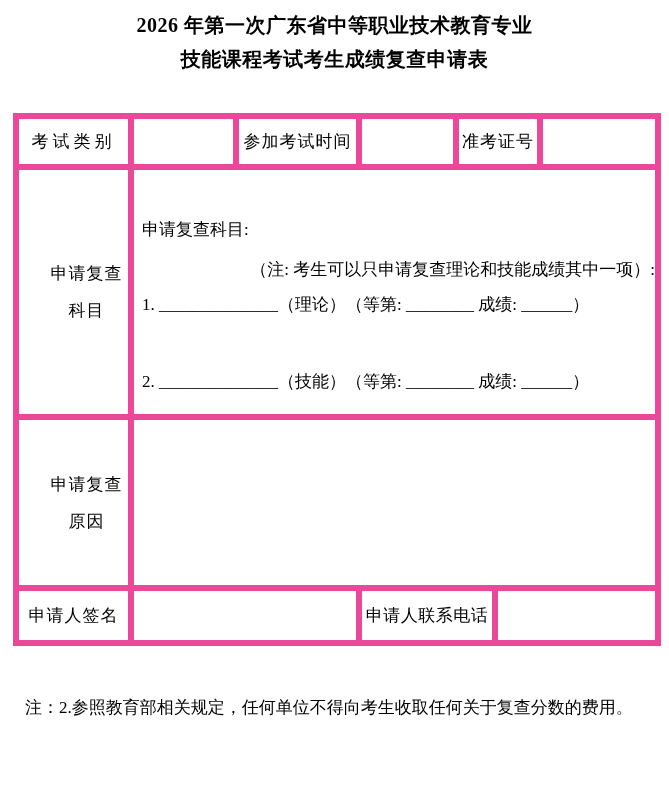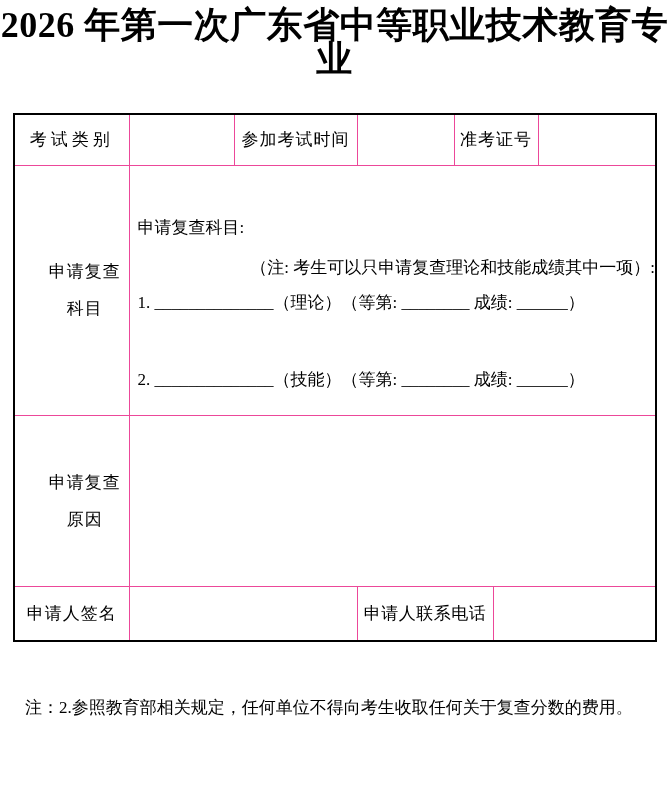--- a/index.html
+++ b/index.html
@@ -3,30 +3,30 @@
 <meta charset="utf-8">
 <style>
   html,body{margin:0;padding:0;}
   body{
     width:669px;height:785px;position:relative;background:#ffffff;color:#000;
     font-family:"Liberation Serif","DejaVu Serif",serif;
     -webkit-font-smoothing:antialiased;
   }
   .title{
     position:absolute;top:8px;left:0;width:669px;
-    text-align:center;font-weight:bold;font-size:36px;line-height:34px;
+    text-align:center;font-weight:bold;font-size:20px;line-height:34px;
     letter-spacing:0.5px;
   }
   table.form{
     position:absolute;left:13px;top:113px;width:642px;
     border-collapse:collapse;table-layout:fixed;
     border:2px solid #000;
   }
   table.form td{
-    border:1px solid #ec4899;padding:0;vertical-align:middle;
+    border:6px solid #ec4899;padding:0;vertical-align:middle;
     font-size:17px;overflow:hidden;
   }
   tr.r1,tr.r2{height:51px;}
   tr.r3{height:250px;}
   tr.r4{height:171px;}
   tr.r5{height:55px;padding-left:20px;}
   td.lbl{text-align:center;letter-spacing:1px;}
   td.lbl-sp{letter-spacing:4px;}
   td.lbl-sm{font-size:16px;letter-spacing:1px;}
   td.lbl-phone{font-size:15px;letter-spacing:0.5px;}
@@ -43,20 +43,21 @@
   }
   .notes-prefix{flex:0 0 28px;}
   .notes-items{flex:1;}
   .note-item{padding-left:34px;text-indent:-34px;}
 </style>
 </head>
 <body>
 
 <div class="title">
   <div>2026 年第一次广东省中等职业技术教育专业</div>
+  <div>技能课程考试考生成绩复查申请表</div>
 </div>
 
 <table class="form">
   <colgroup>
     <col style="width:115px">
       <col style="width:105px">
       <col style="width:123px">
     <col style="width:97px">
       <col style="width:39px">
       <col style="width:45px">

